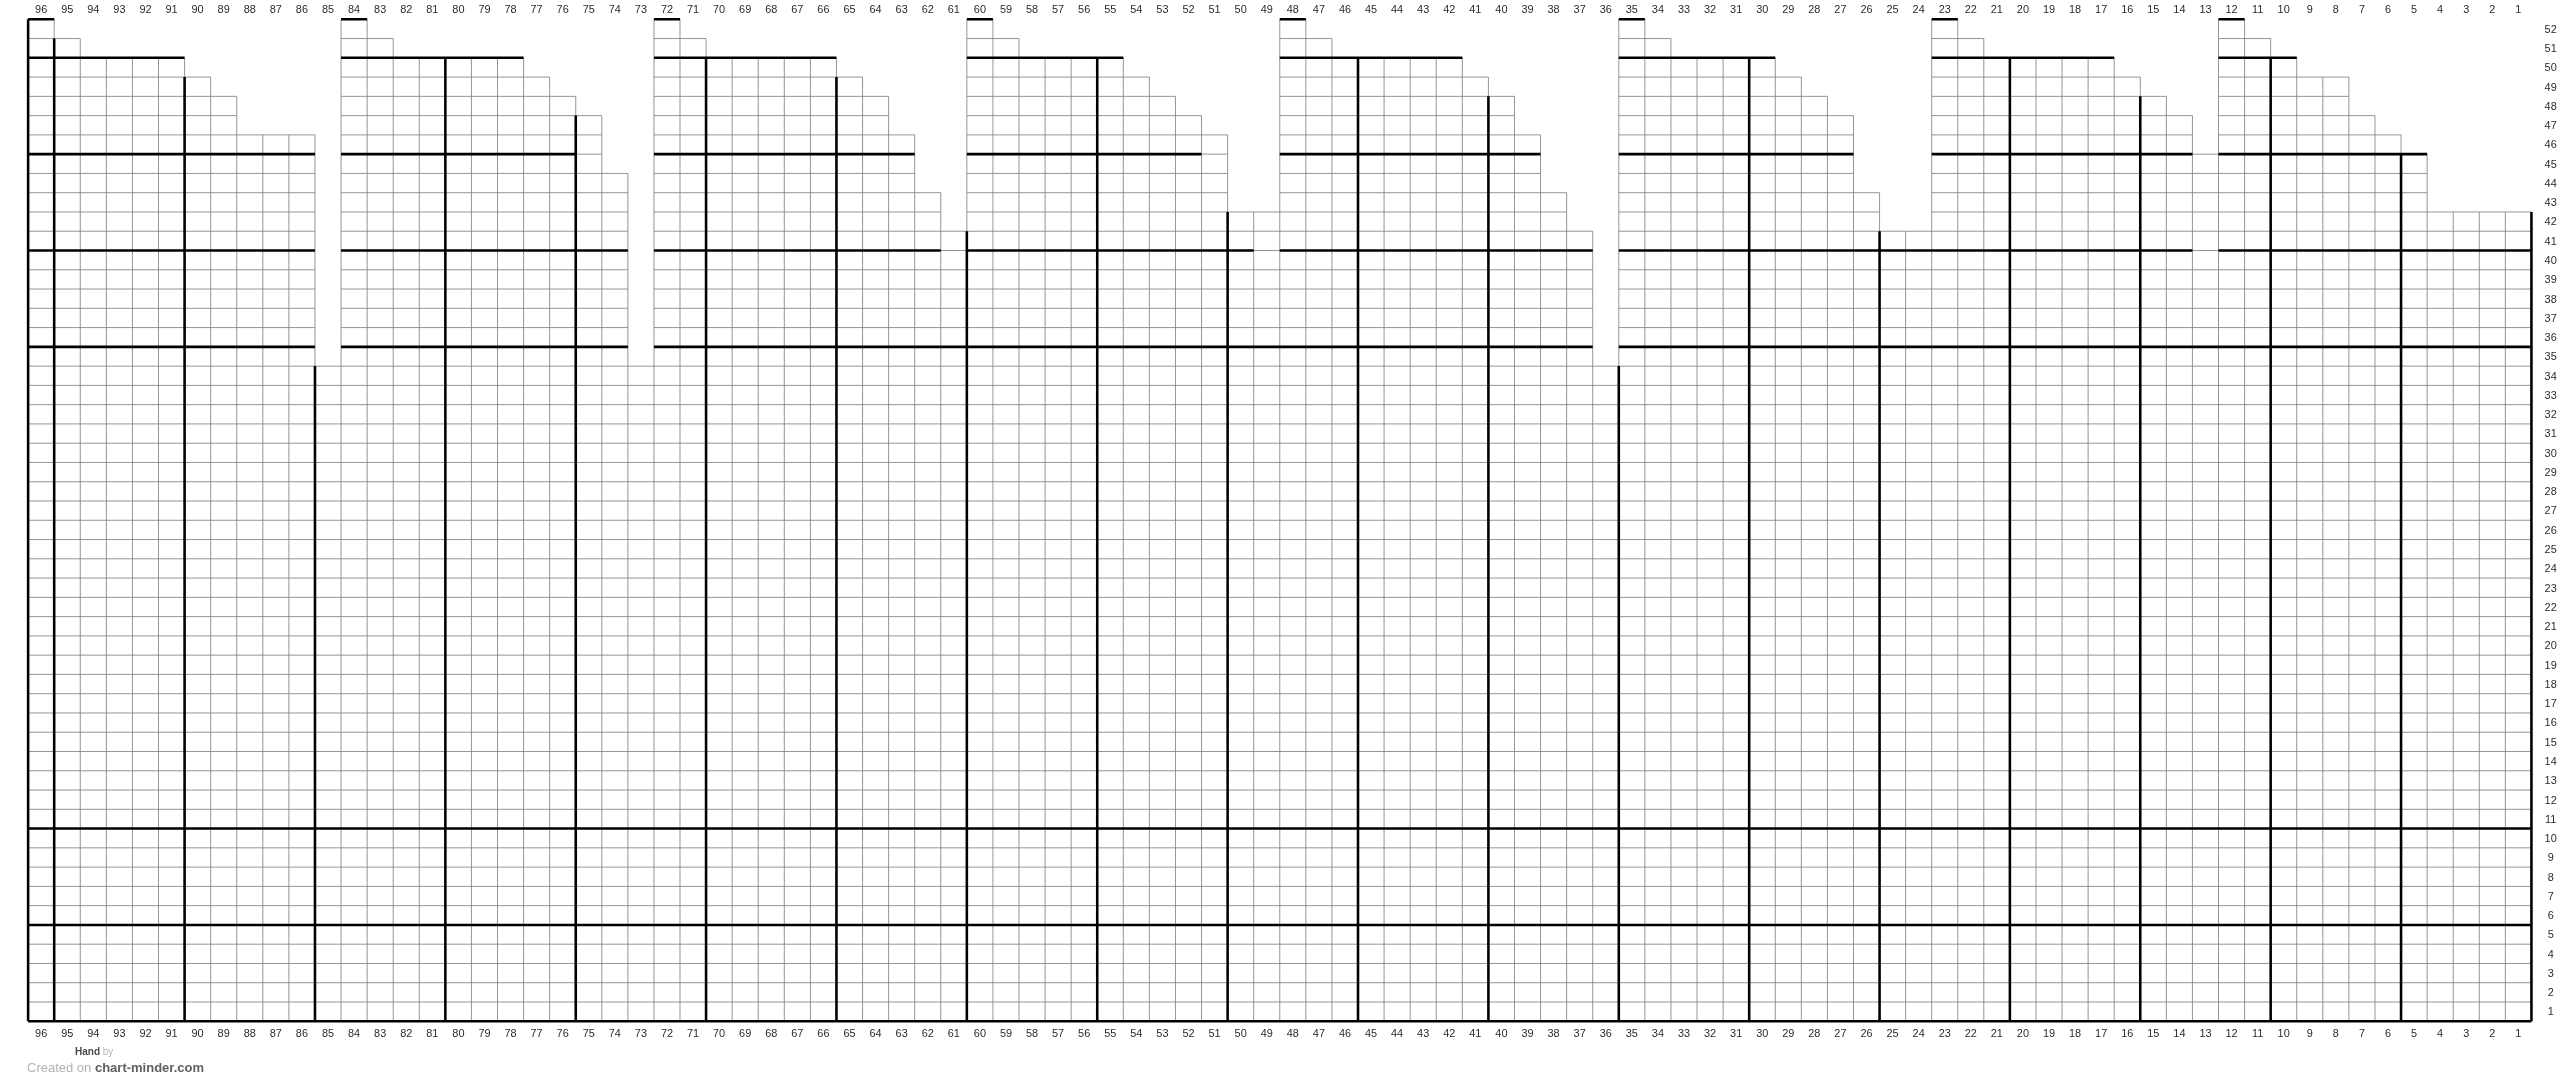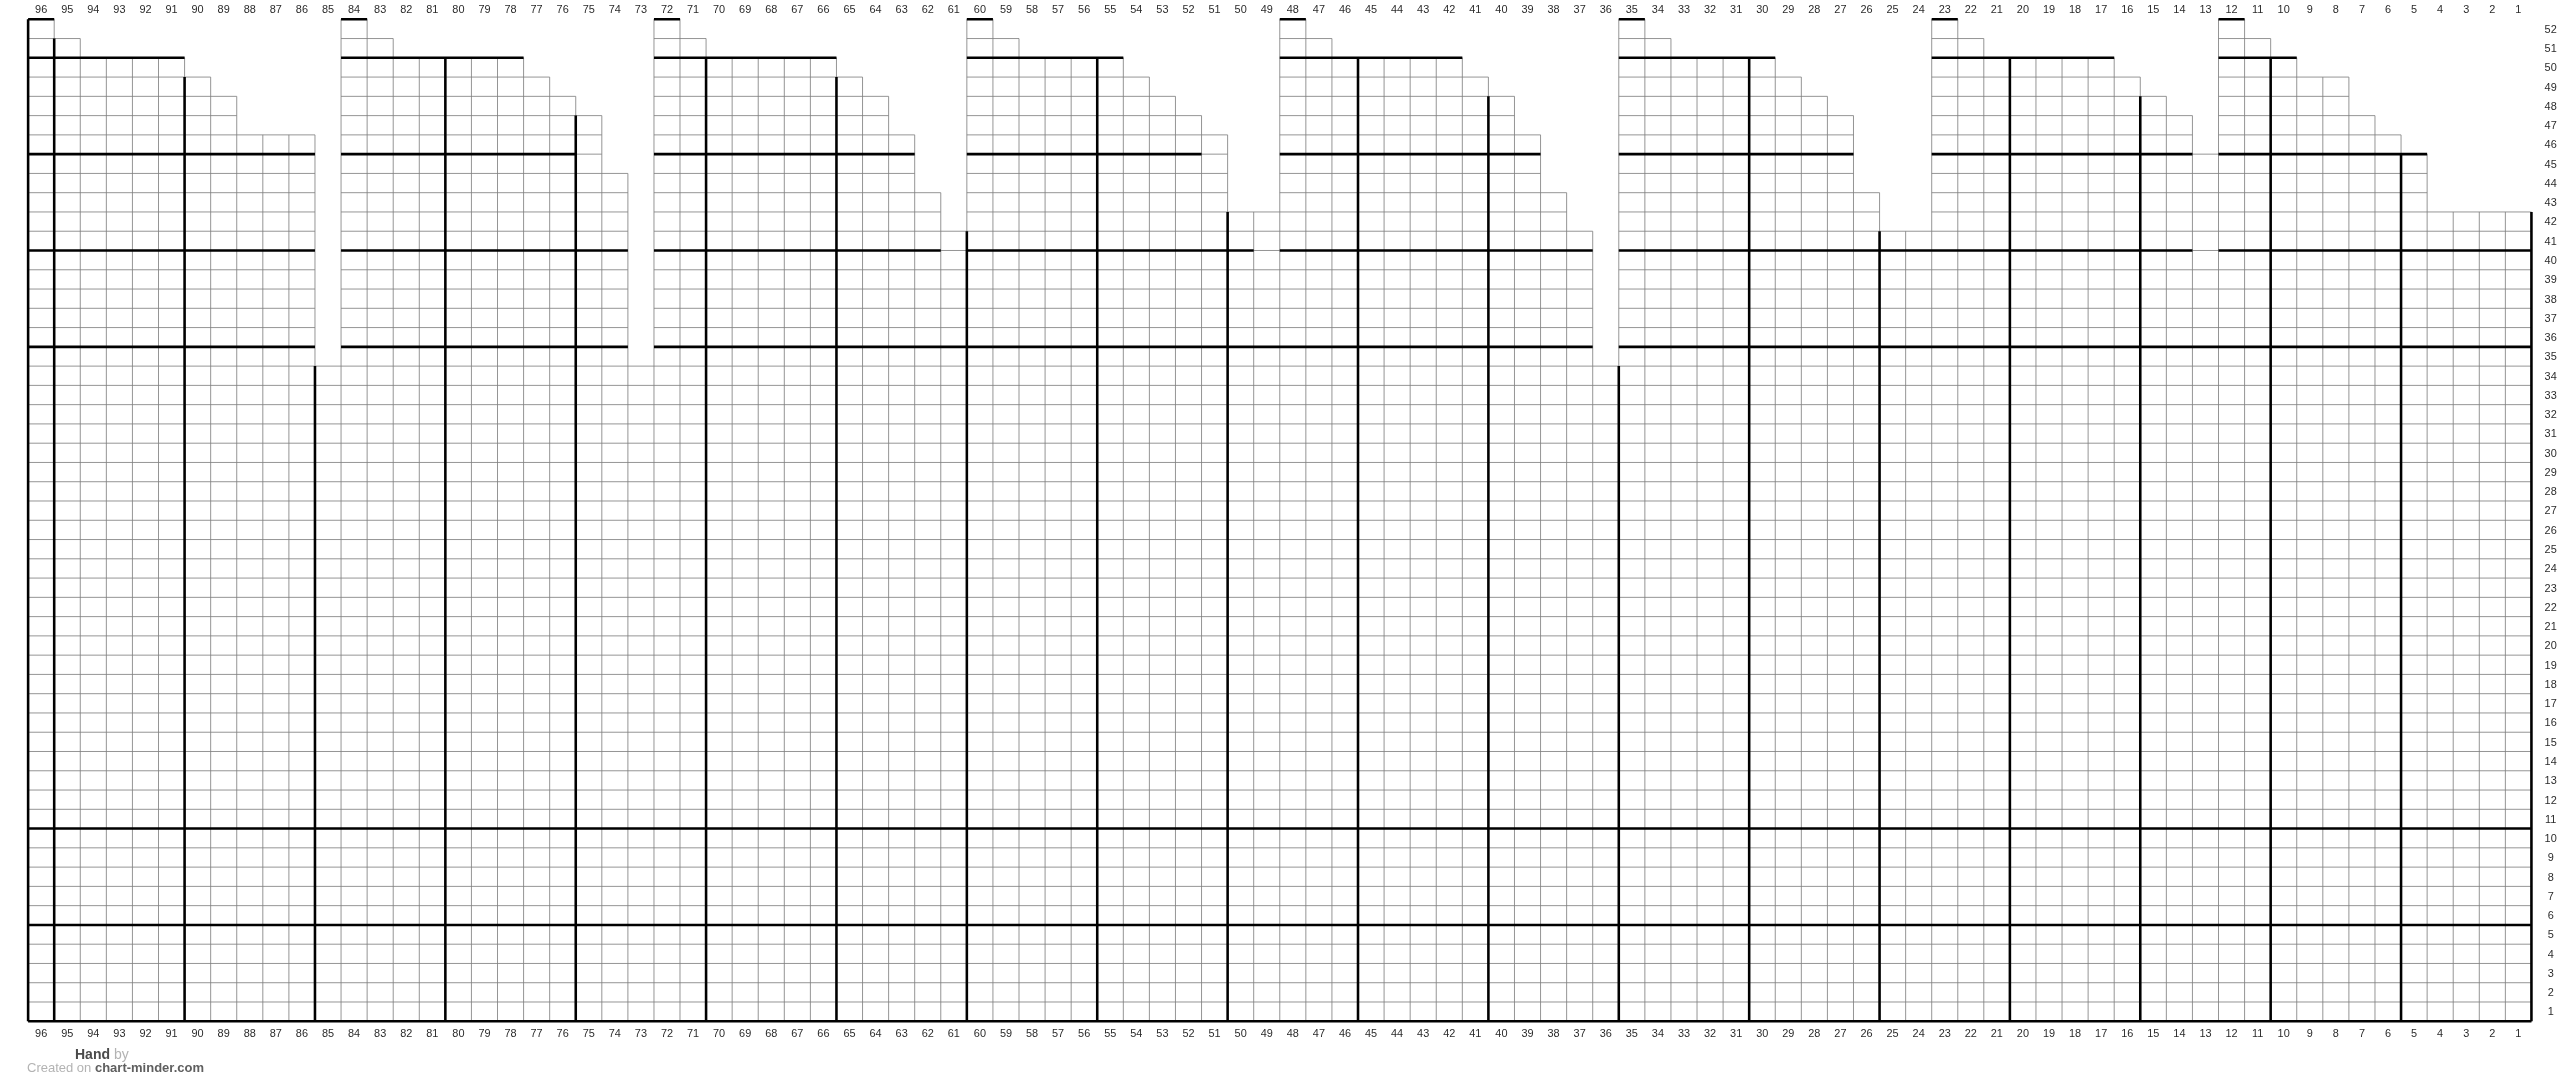--- a/index.html
+++ b/index.html
@@ -1,20 +1,20 @@
 <!DOCTYPE html>
 <html style="font-size:10.3px"><head>
 <meta charset="utf-8">
 <style>
   html,body{margin:0;padding:0;background:#ffffff;}
   body{width:2576px;height:1081px;position:relative;font-family:"Liberation Sans",sans-serif;}
   #chart-wrap{position:absolute;left:0;top:0;width:2576px;height:876px;}
   svg{position:absolute;left:0;top:0;}
   .footer{position:absolute;left:27px;font-family:"Liberation Sans",sans-serif;}
-  #footer-line1{top:1046px;font-size:14px;padding-left:48px;}
+  #footer-line1{top:1046px;font-size:10px;padding-left:48px;}
   #footer-line2{top:1060px;font-size:13px;}
   .f-dark{color:#4a4a4a;font-weight:bold;}
   .f-light{color:#b3b3b3;}
   .f-dark2{color:#5f5f5f;font-weight:bold;}
 </style>
 </head>
 <body>
 
 <div id="chart-wrap">
   <svg id="chart-svg" width="2576" height="1081" viewBox="0 0 4009 1683">

